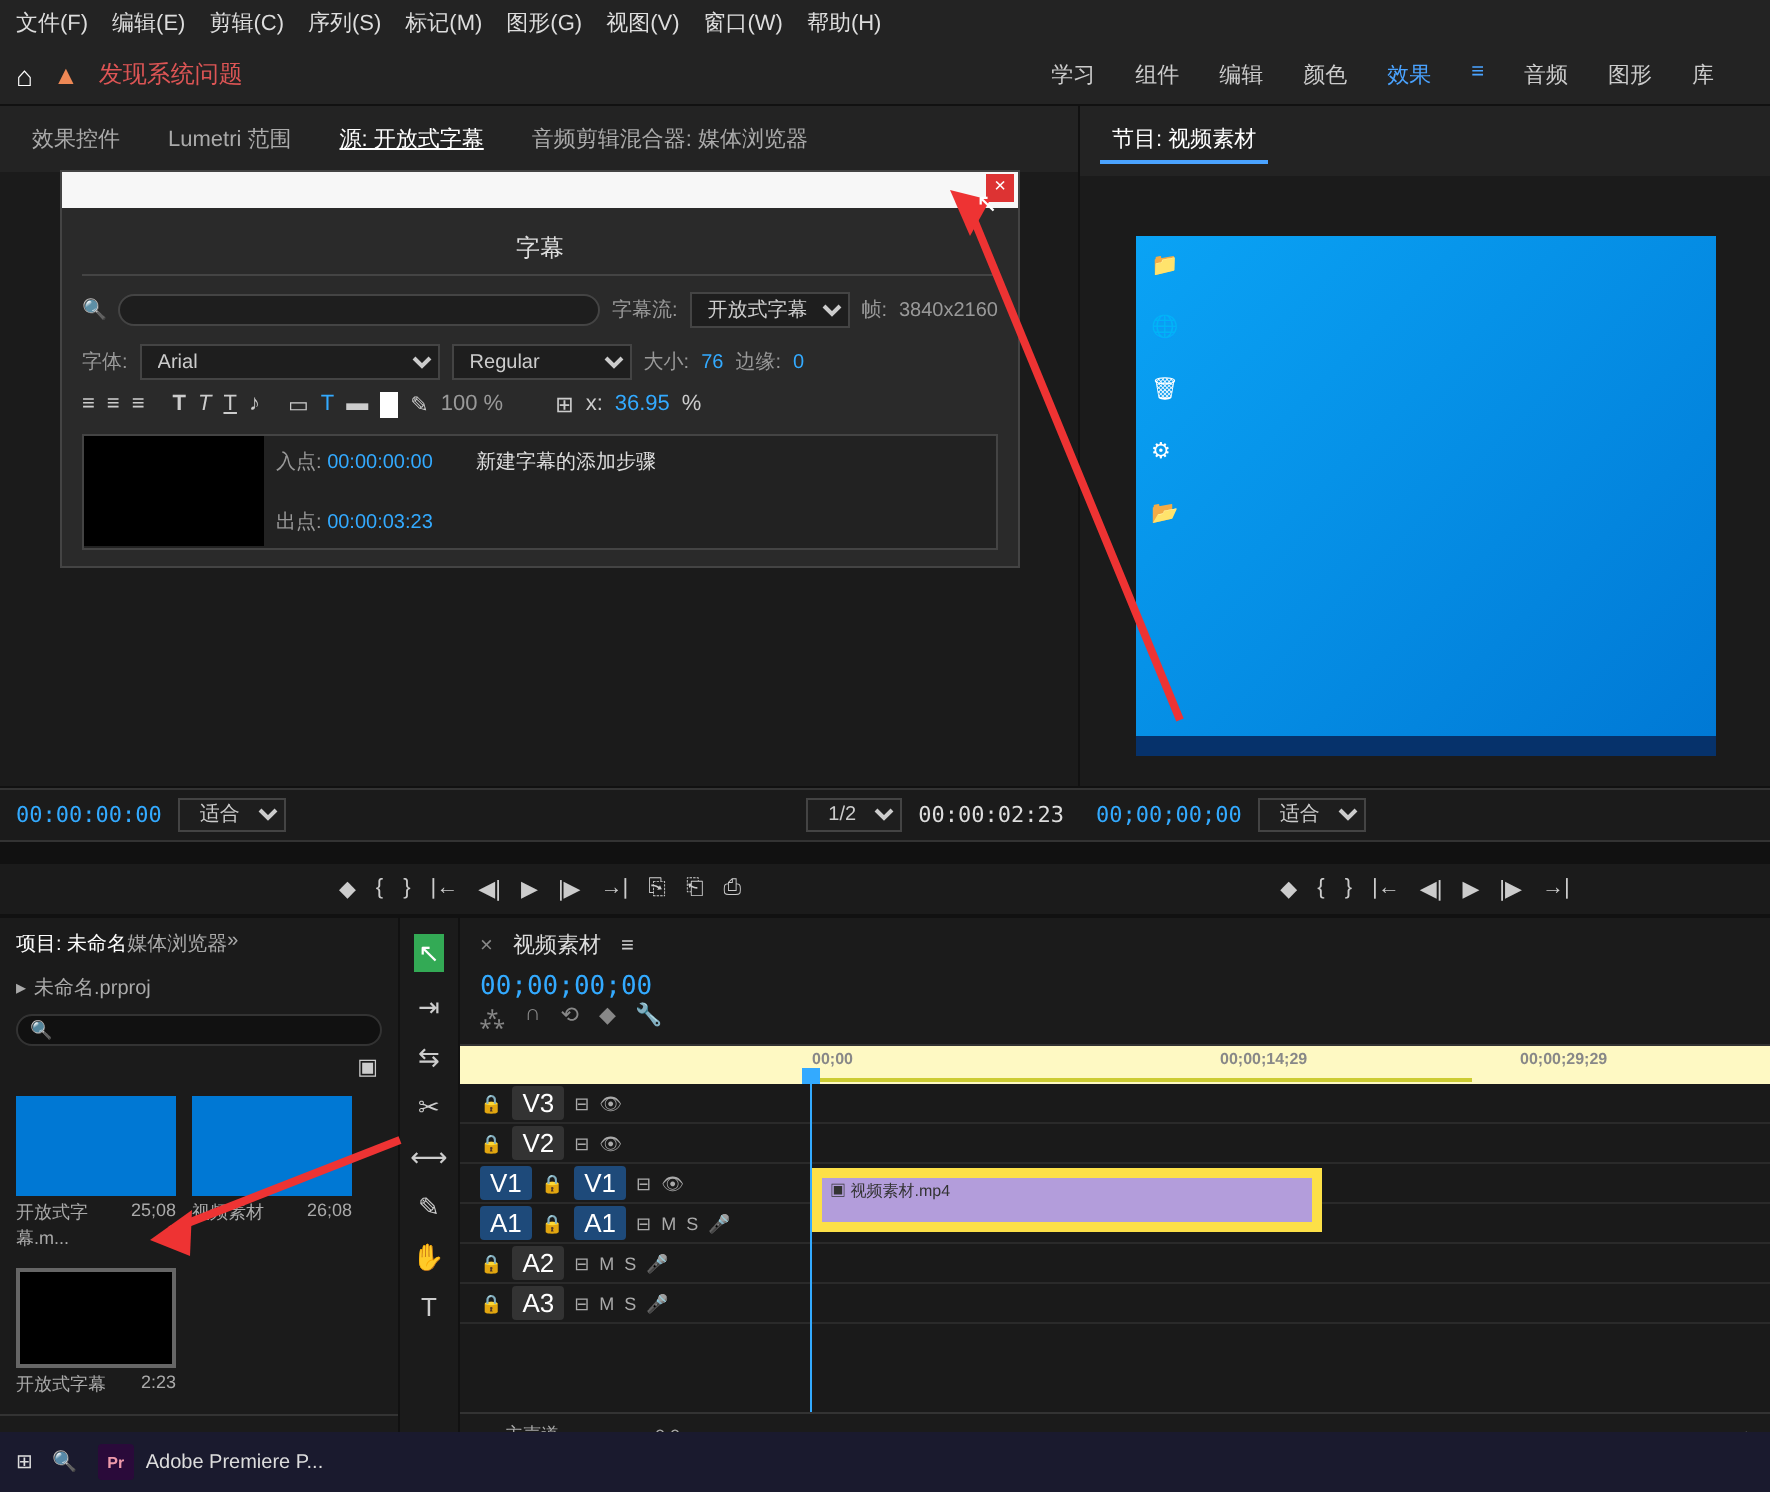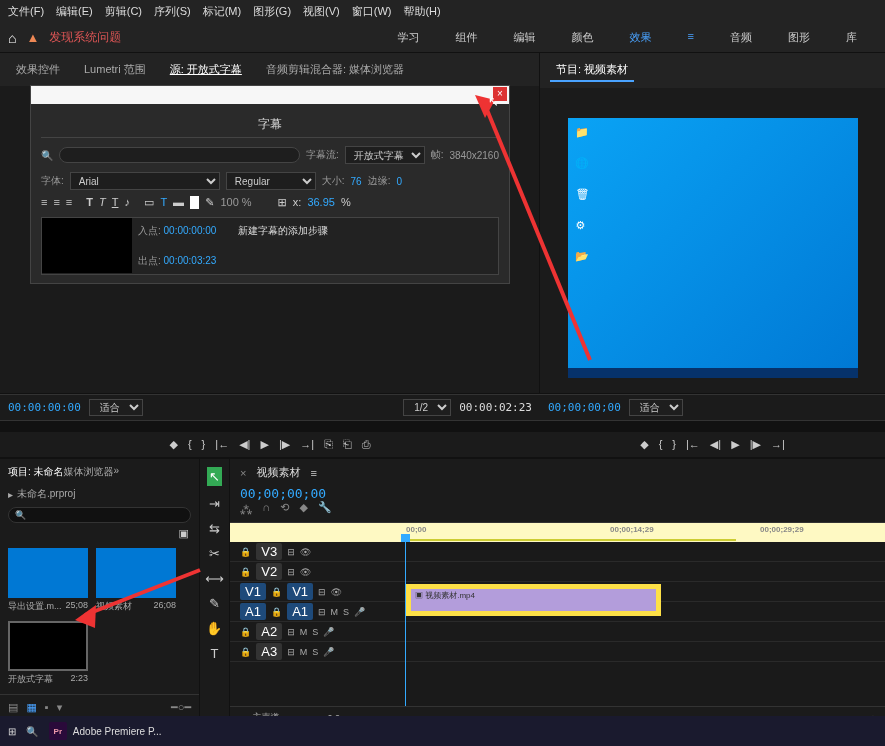--- a/index.html
+++ b/index.html
@@ -3,21 +3,21 @@
 <meta charset="utf-8">
 <style>
 * { margin: 0; padding: 0; box-sizing: border-box; font-family: "Microsoft YaHei", sans-serif; }
 body { background: #232323; color: #ccc; font-size: 11px; width: 885px; height: 746px; overflow: hidden; position: relative; }
 .menubar { background: #232323; padding: 4px 8px; display: flex; gap: 12px; font-size: 11px; color: #ddd; }
 .menubar span { cursor: pointer; }
 .warnbar { background: #232323; padding: 6px 8px; display: flex; align-items: center; gap: 10px; border-bottom: 1px solid #111; }
 .home-icon { color: #fff; font-size: 14px; }
 .warn-icon { color: #e85; font-size: 13px; }
 .warn-text { color: #d55; font-size: 12px; }
-.tabs-row { display: flex; gap: 36px; margin-left: auto; padding-right: 20px; }
+.tabs-row { display: flex; gap: 20px; margin-left: auto; padding-right: 20px; }
 .tabs-row .tab { color: #ccc; }
 .tabs-row .tab.active { color: #4aa3ff; }
 .tabs-row .hamburger { color: #4aa3ff; }
 .panels-row { display: flex; border-bottom: 1px solid #111; }
 .panel-tabs { display: flex; gap: 12px; padding: 6px 10px; font-size: 11px; background: #232323; }
 .panel-tabs .pt { color: #aaa; padding: 3px 6px; text-align: center; }
 .panel-tabs .pt.active { color: #fff; border-bottom: 2px solid #4aa3ff; }
 .panel-tabs .pt.u { color: #fff; text-decoration: underline; }
 .left-top { width: 540px; height: 340px; background: #1b1b1b; border-right: 1px solid #111; position: relative; }
 .right-top { flex: 1; height: 340px; background: #1b1b1b; }
@@ -262,21 +262,21 @@
     <div class="proj-file">
       <span>▸</span>
       <span>未命名.prproj</span>
     </div>
     <div class="proj-search">🔍</div>
     <div style="text-align:right;padding:0 10px"><span>▣</span></div>
     <div class="bins">
       <div class="bin">
         <div class="bin-thumb"></div>
         <div class="bin-label">
-            <span>导出设置.m...</span>
+            <span>开放式字幕.m...</span>
             <span>25;08</span>
           </div>
       </div>
       <div class="bin">
         <div class="bin-thumb"></div>
         <div class="bin-label">
             <span>视频素材</span>
             <span>26;08</span>
           </div>
       </div>

